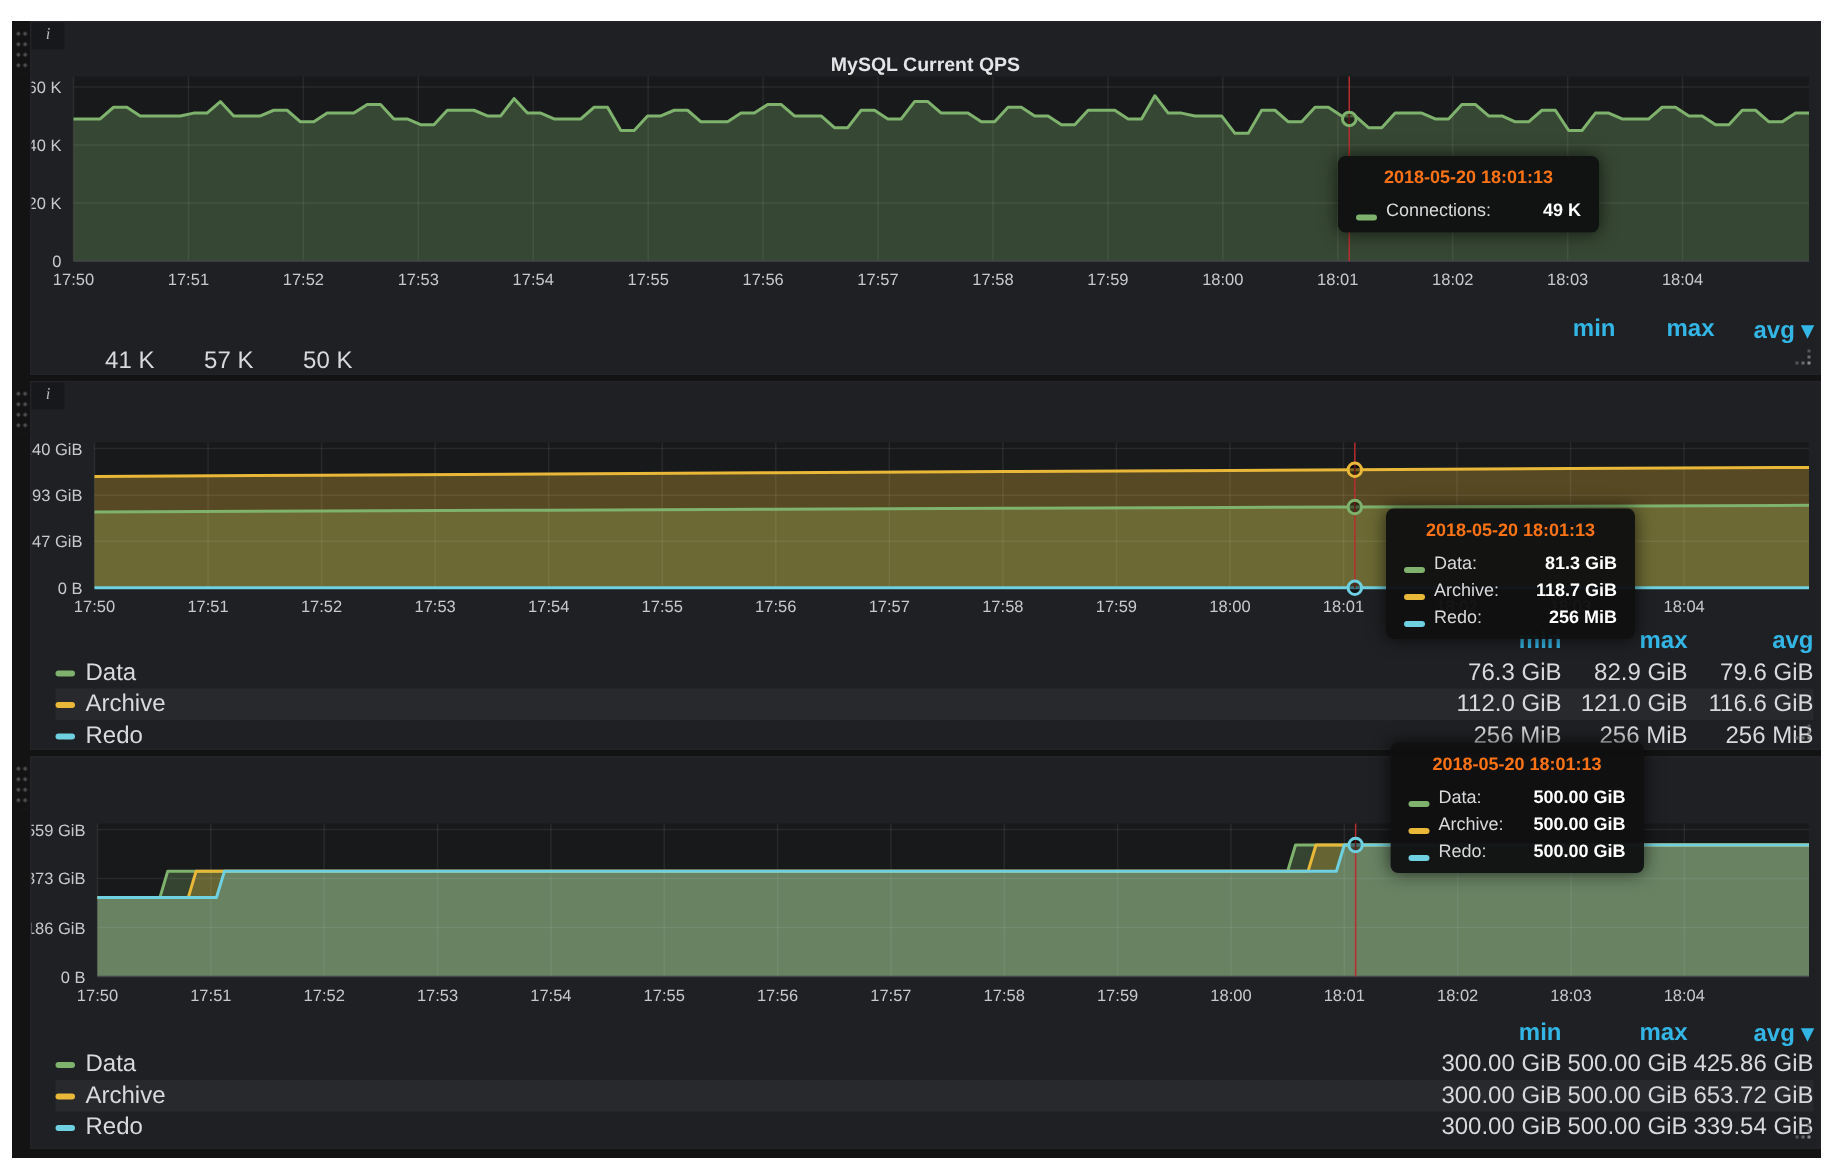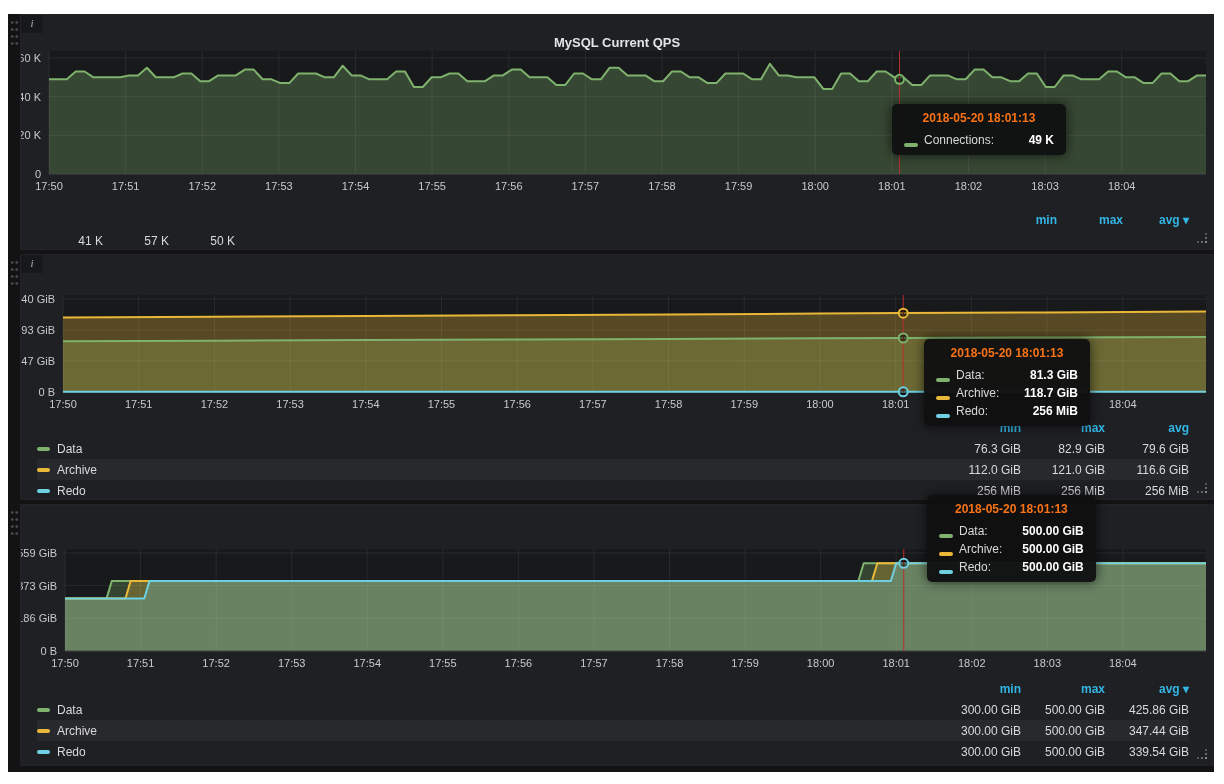--- a/index.html
+++ b/index.html
@@ -34,21 +34,21 @@
   .drag-handle{
     position:absolute;left:-11px;top:4px;width:9px;height:30px;z-index:3;cursor:move;
     background-image:radial-gradient(circle,#4a4b4d 1.1px,transparent 1.5px);
     background-size:4.5px 7px;
   }
   .resize-grip{position:absolute;right:5px;bottom:5px;width:11px;height:11px;z-index:3;cursor:nwse-resize}
   .resize-grip::before{
     content:"";position:absolute;left:0;top:0;width:2px;height:2px;background:transparent;
     box-shadow:8px 8px 0 0 #8a8a8a, 4px 8px 0 0 #6a6a6a, 8px 4px 0 0 #6a6a6a, 0 8px 0 0 #555, 8px 0 0 0 #555;
   }
-  .legend-table{position:absolute;left:16px;right:24px;z-index:2;font-size:12px;color:#d8d9da}
+  .legend-table{position:absolute;left:16px;right:4px;z-index:2;font-size:16px;color:#d8d9da}
   .p1 .legend-table{top:194px}
   .p2 .legend-table{top:162px}
   .p3 .legend-table{top:173px}
   .lrow{display:flex;align-items:center;height:21px}
   .striped{background:rgba(255,255,255,0.045)}
   .lname{flex:1;display:flex;align-items:center;gap:7px;cursor:pointer}
   .dash{width:13px;height:4px;border-radius:2px;display:inline-block;background:#888}
   .lcell{width:84px;text-align:right;white-space:nowrap}
   .p1 .lcell{width:66px}
   .lhdr{color:#33b5e5;font-weight:bold;cursor:pointer}
@@ -296,21 +296,21 @@
         <span class="lcell">500.00 GiB</span>
         <span class="lcell">425.86 GiB</span>
       </div>
       <div class="lrow striped">
         <span class="lname">
           <i class="dash" style="background: rgb(234, 184, 57);"></i>
           <span>Archive</span>
         </span>
         <span class="lcell">300.00 GiB</span>
         <span class="lcell">500.00 GiB</span>
-        <span class="lcell">347.44 GiB</span>
+        <span class="lcell">653.72 GiB</span>
       </div>
       <div class="lrow">
         <span class="lname">
           <i class="dash" style="background: rgb(110, 208, 224);"></i>
           <span>Redo</span>
         </span>
         <span class="lcell">300.00 GiB</span>
         <span class="lcell">500.00 GiB</span>
         <span class="lcell">339.54 GiB</span>
       </div>

